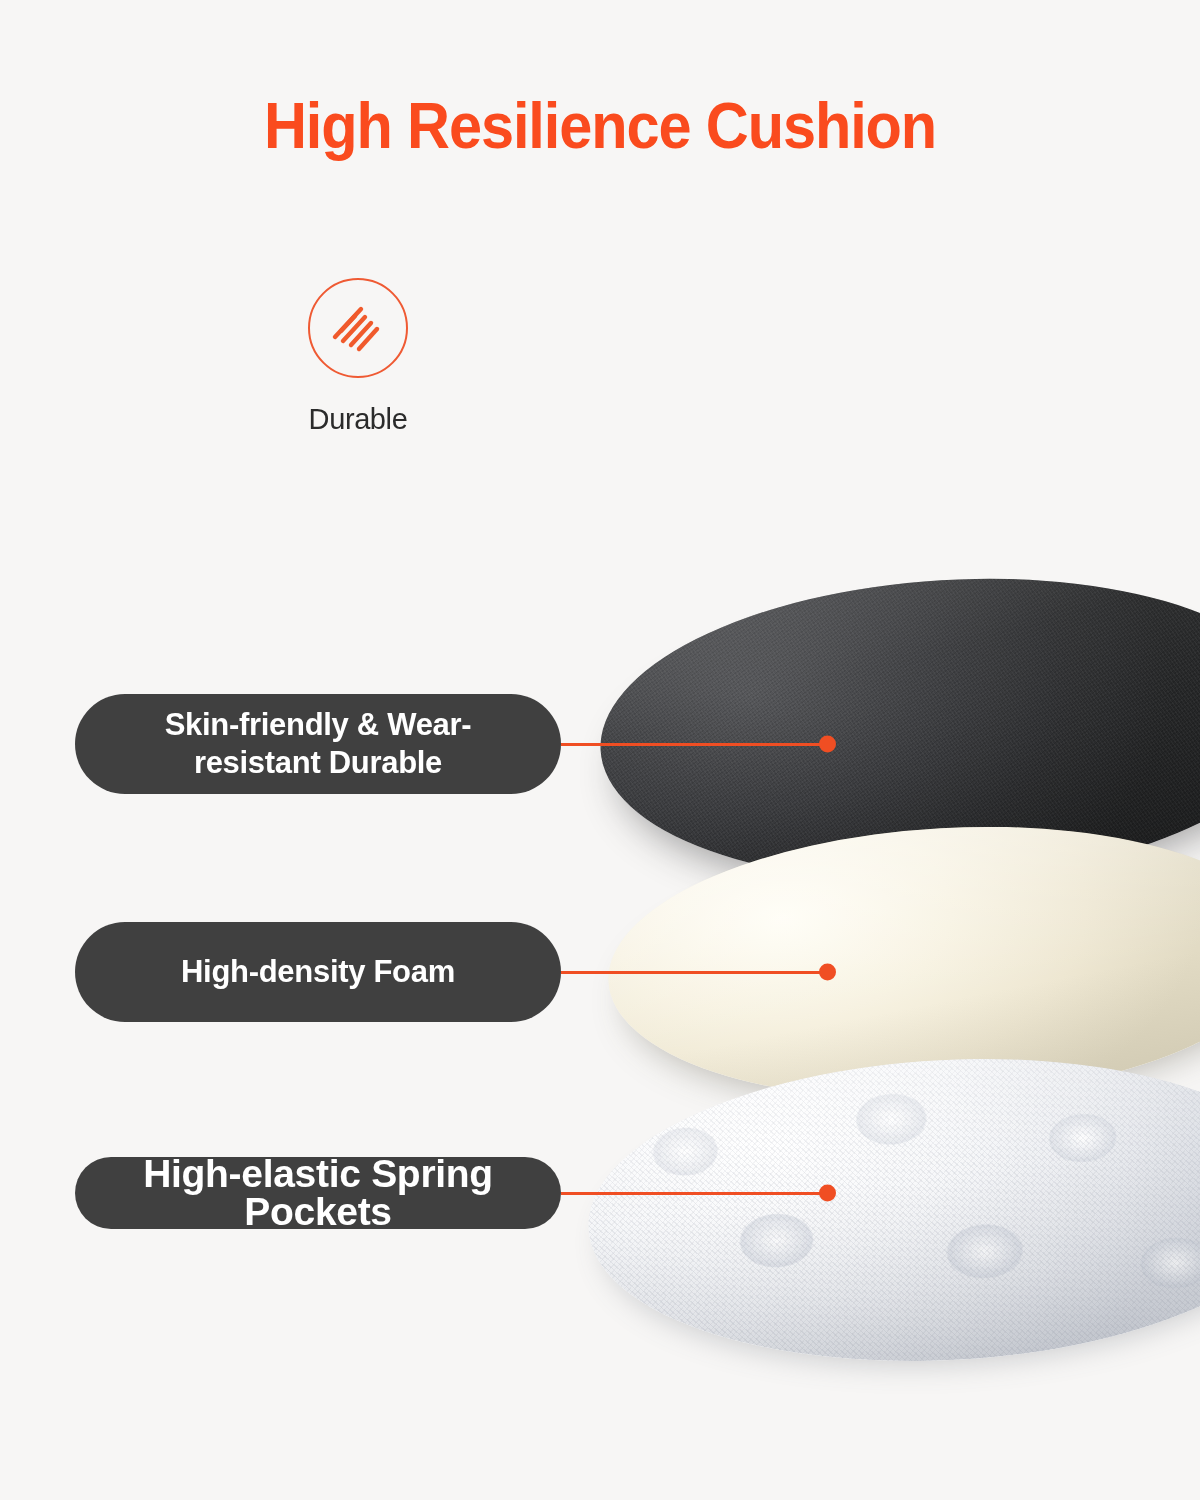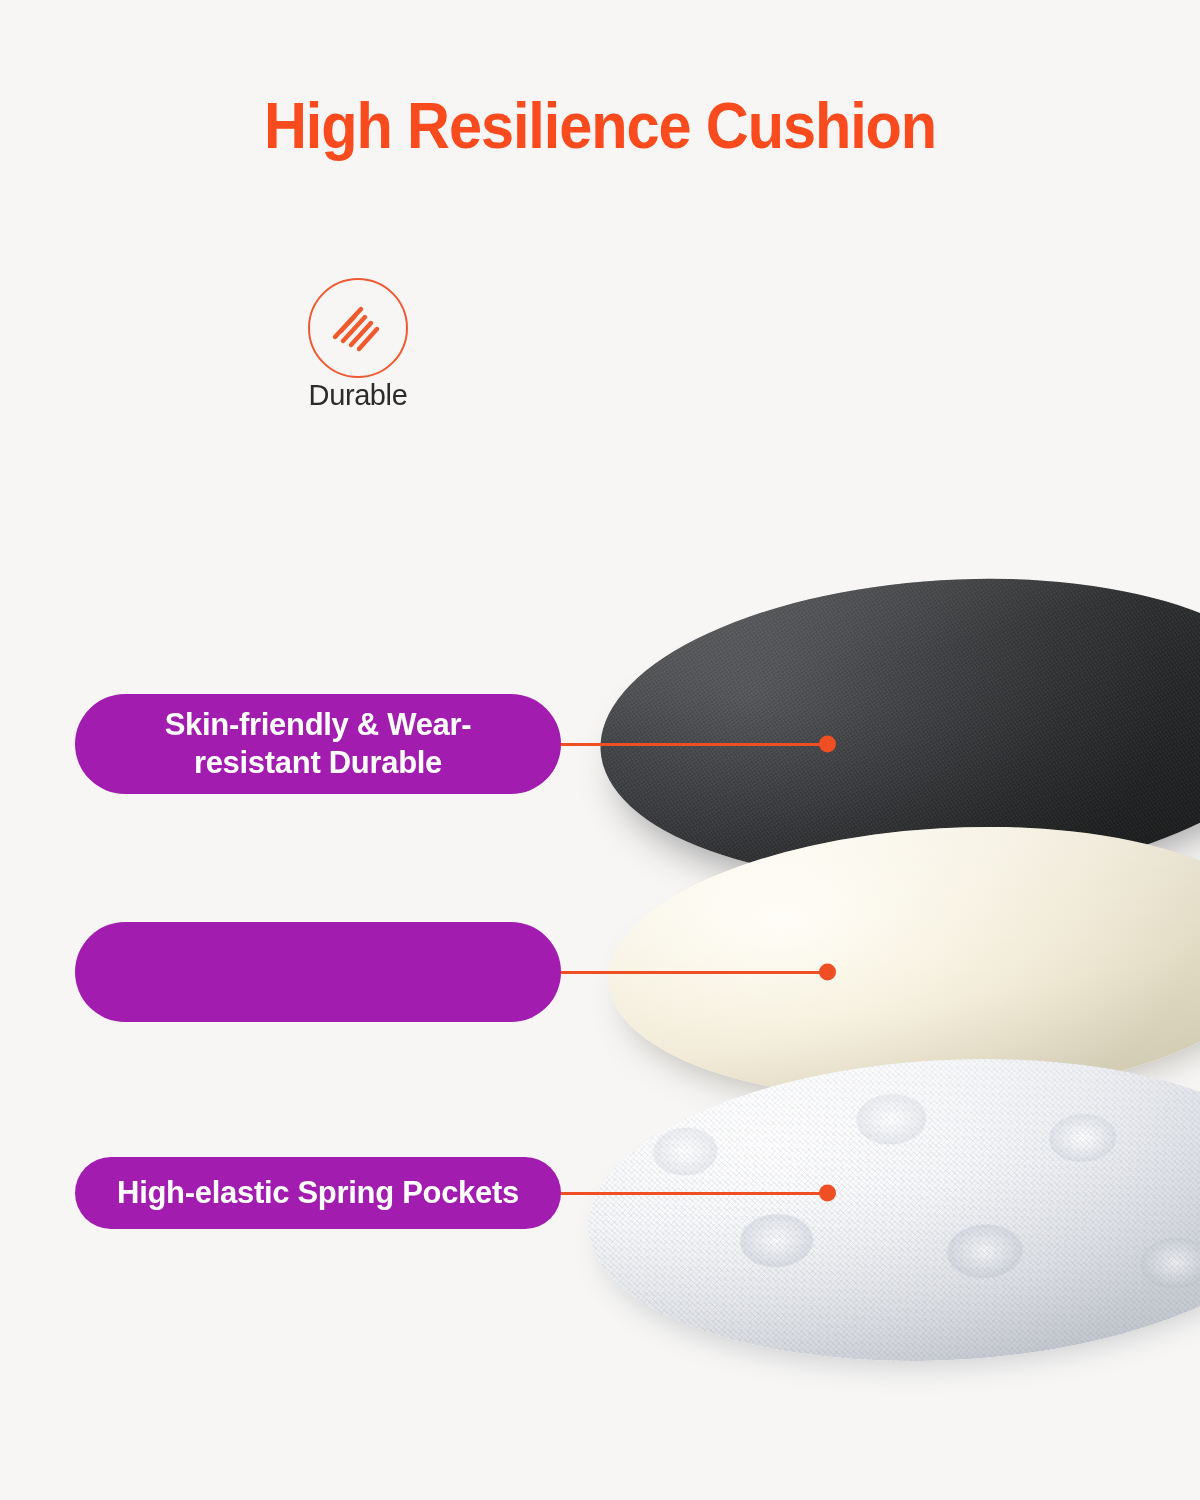--- a/index.html
+++ b/index.html
@@ -54,20 +54,21 @@
     width: 100px;
     height: 100px;
     border: 2px solid #ef5a33;
     border-radius: 50%;
     display: flex;
     align-items: center;
     justify-content: center;
   }
 
   .feature-label {
+    margin-top: 24px;
     font-size: 29px;
     line-height: 34px;
     font-weight: 500;
     color: #2b2b2b;
     letter-spacing: -0.4px;
     white-space: nowrap;
   }
 
   
   .product {
@@ -171,42 +172,42 @@
   }
 
   
   .callout {
     position: absolute;
     display: flex;
     align-items: center;
   }
 
   .pill {
-    background: #a21caf;
+    background: #404040;
     border-radius: 60px;
     color: #ffffff;
     font-weight: 700;
     text-align: center;
     display: flex;
     align-items: center;
     justify-content: center;
     letter-spacing: -0.3px;
   }
 
   .pill-2line {
     width: 486px;
     height: 100px;
     font-size: 31px;
     line-height: 38px;
   }
 
   .pill-1line {
     width: 486px;
     height: 72px;
-    font-size: 31px;
+    font-size: 39px;
     line-height: 38px;
   }
 
   .leader {
     height: 3px;
     background: #f04e23;
     position: relative;
   }
   .leader::after {
     content: "";
@@ -284,20 +285,21 @@
       <div>Skin-friendly &amp; Wear-</div>
       <div>resistant Durable</div>
     </div>
   </div>
   <div class="leader"></div>
 </div>
 
 <div class="callout callout-foam">
   <div class="pill pill-2line">
     <div>
+      <div>High-density Foam</div>
     </div>
   </div>
   <div class="leader"></div>
 </div>
 
 <div class="callout callout-spring">
   <div class="pill pill-1line">
     <div>High-elastic Spring Pockets</div>
   </div>
   <div class="leader"></div>

